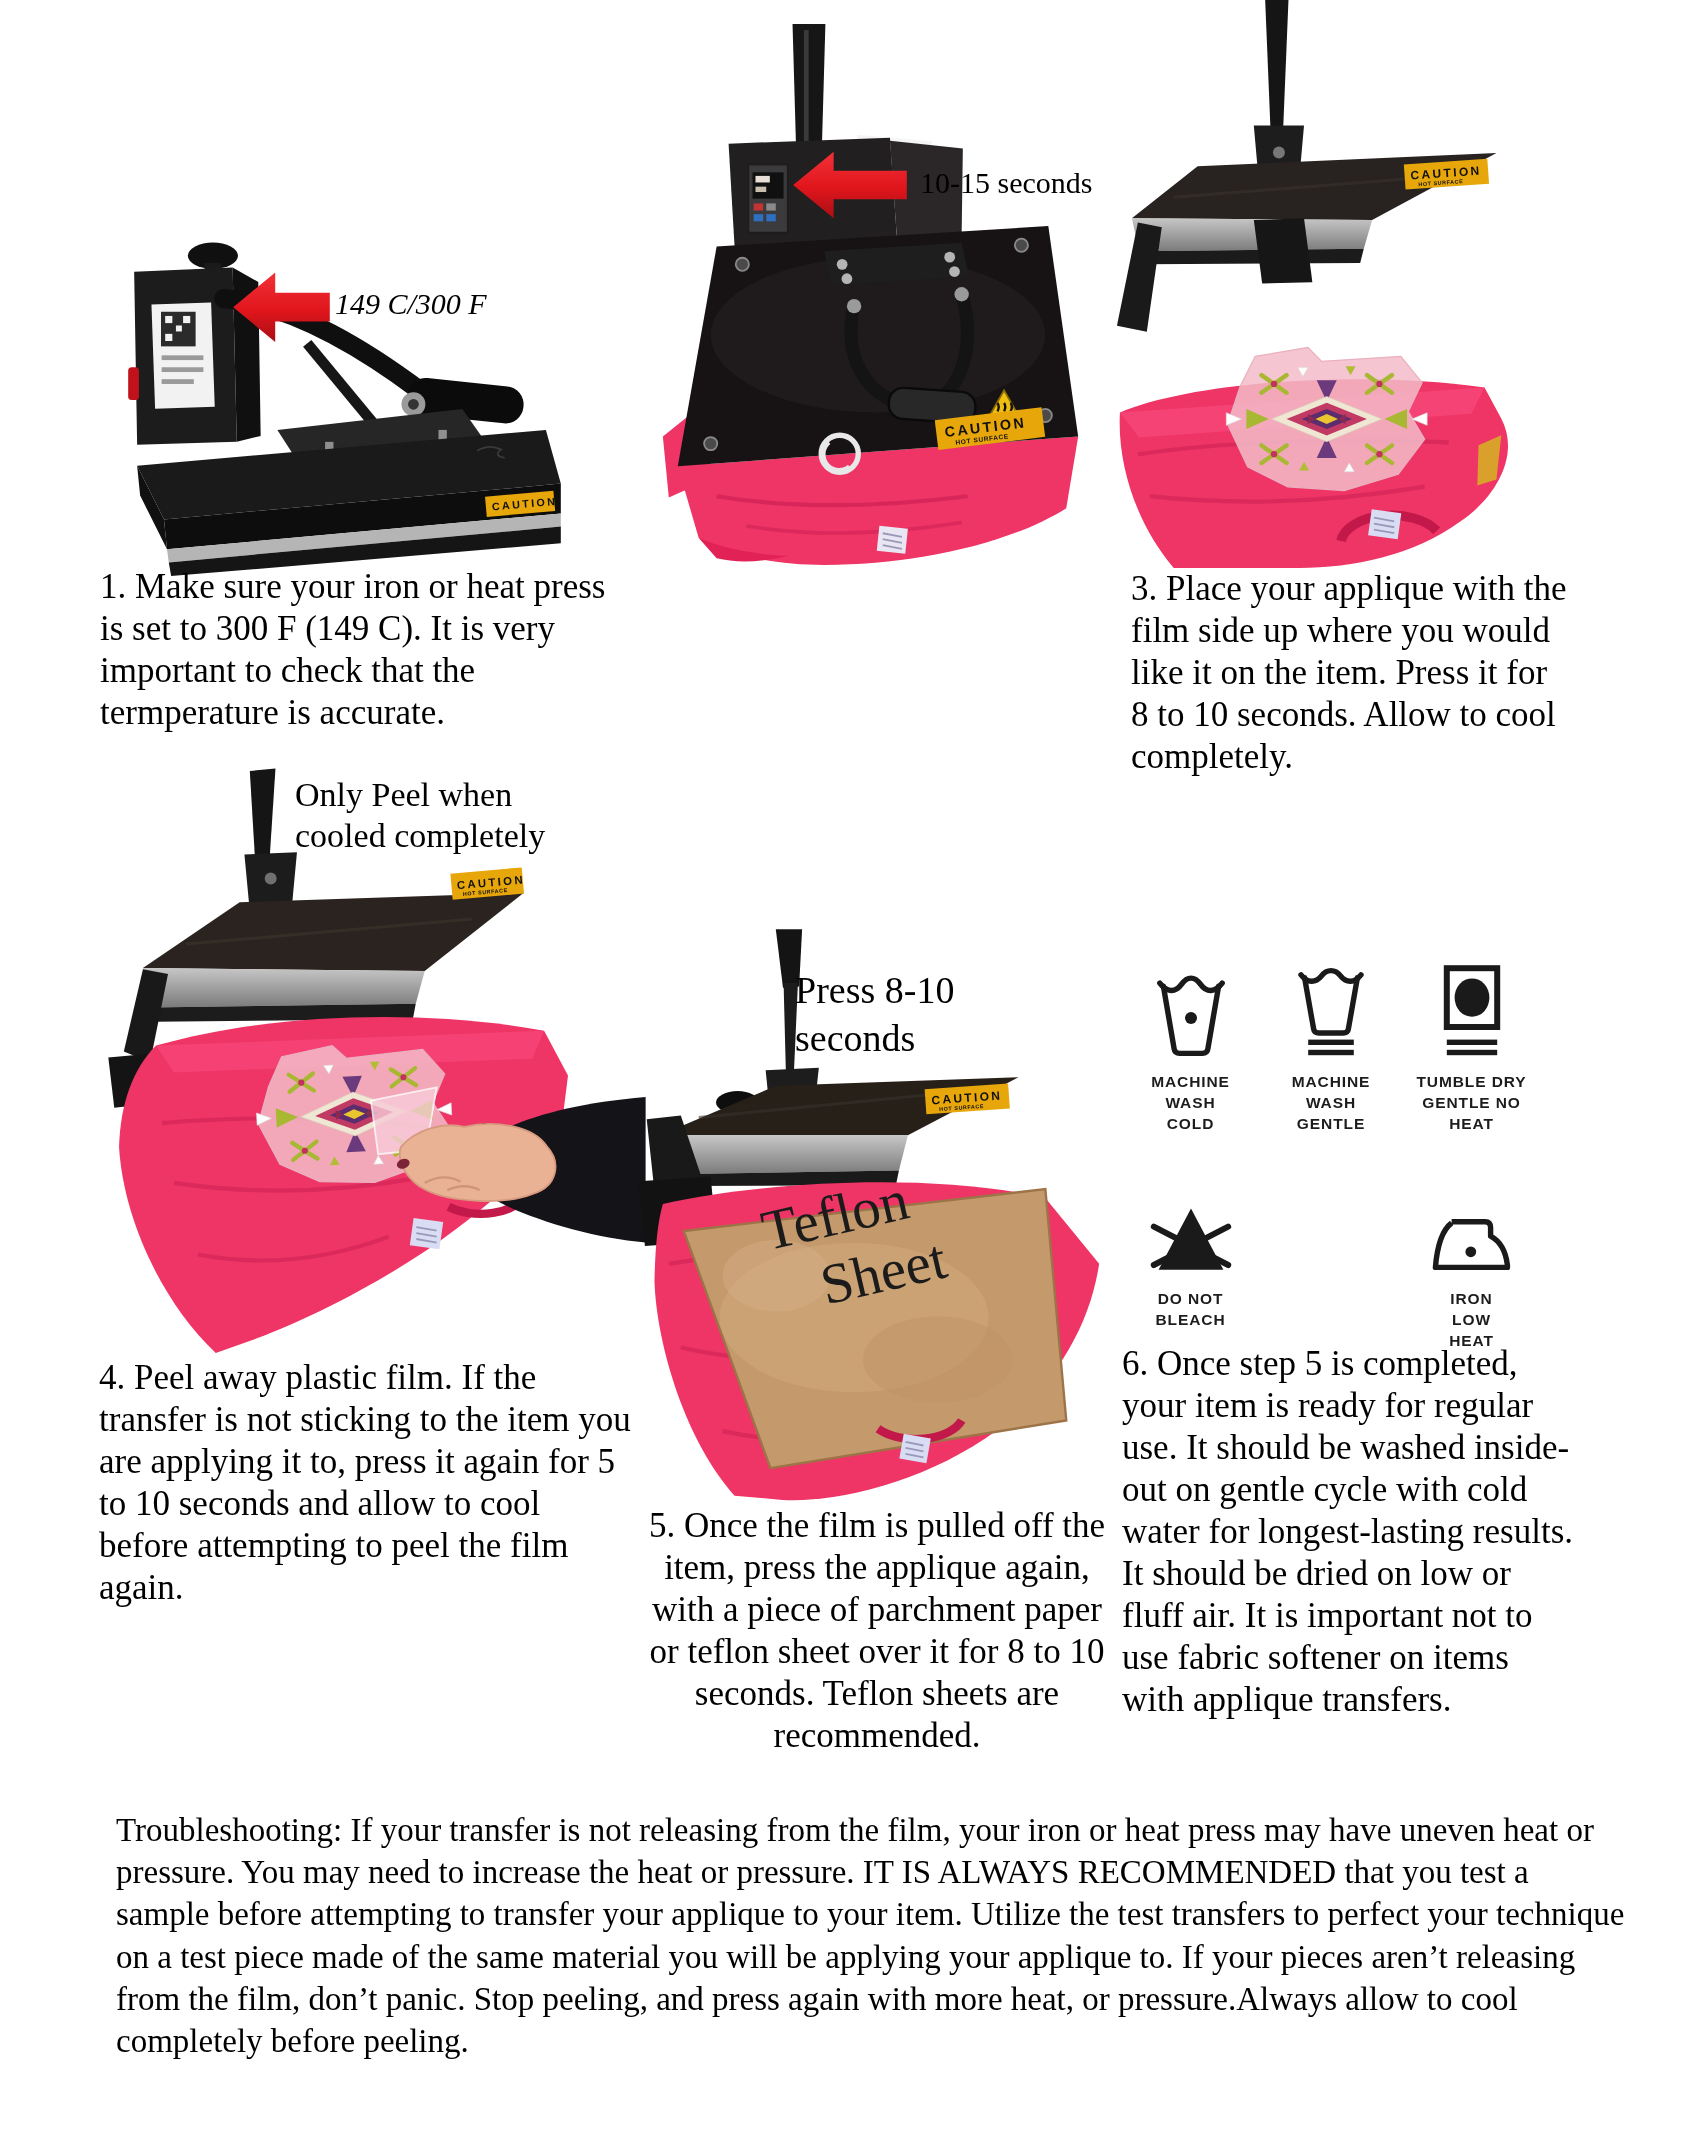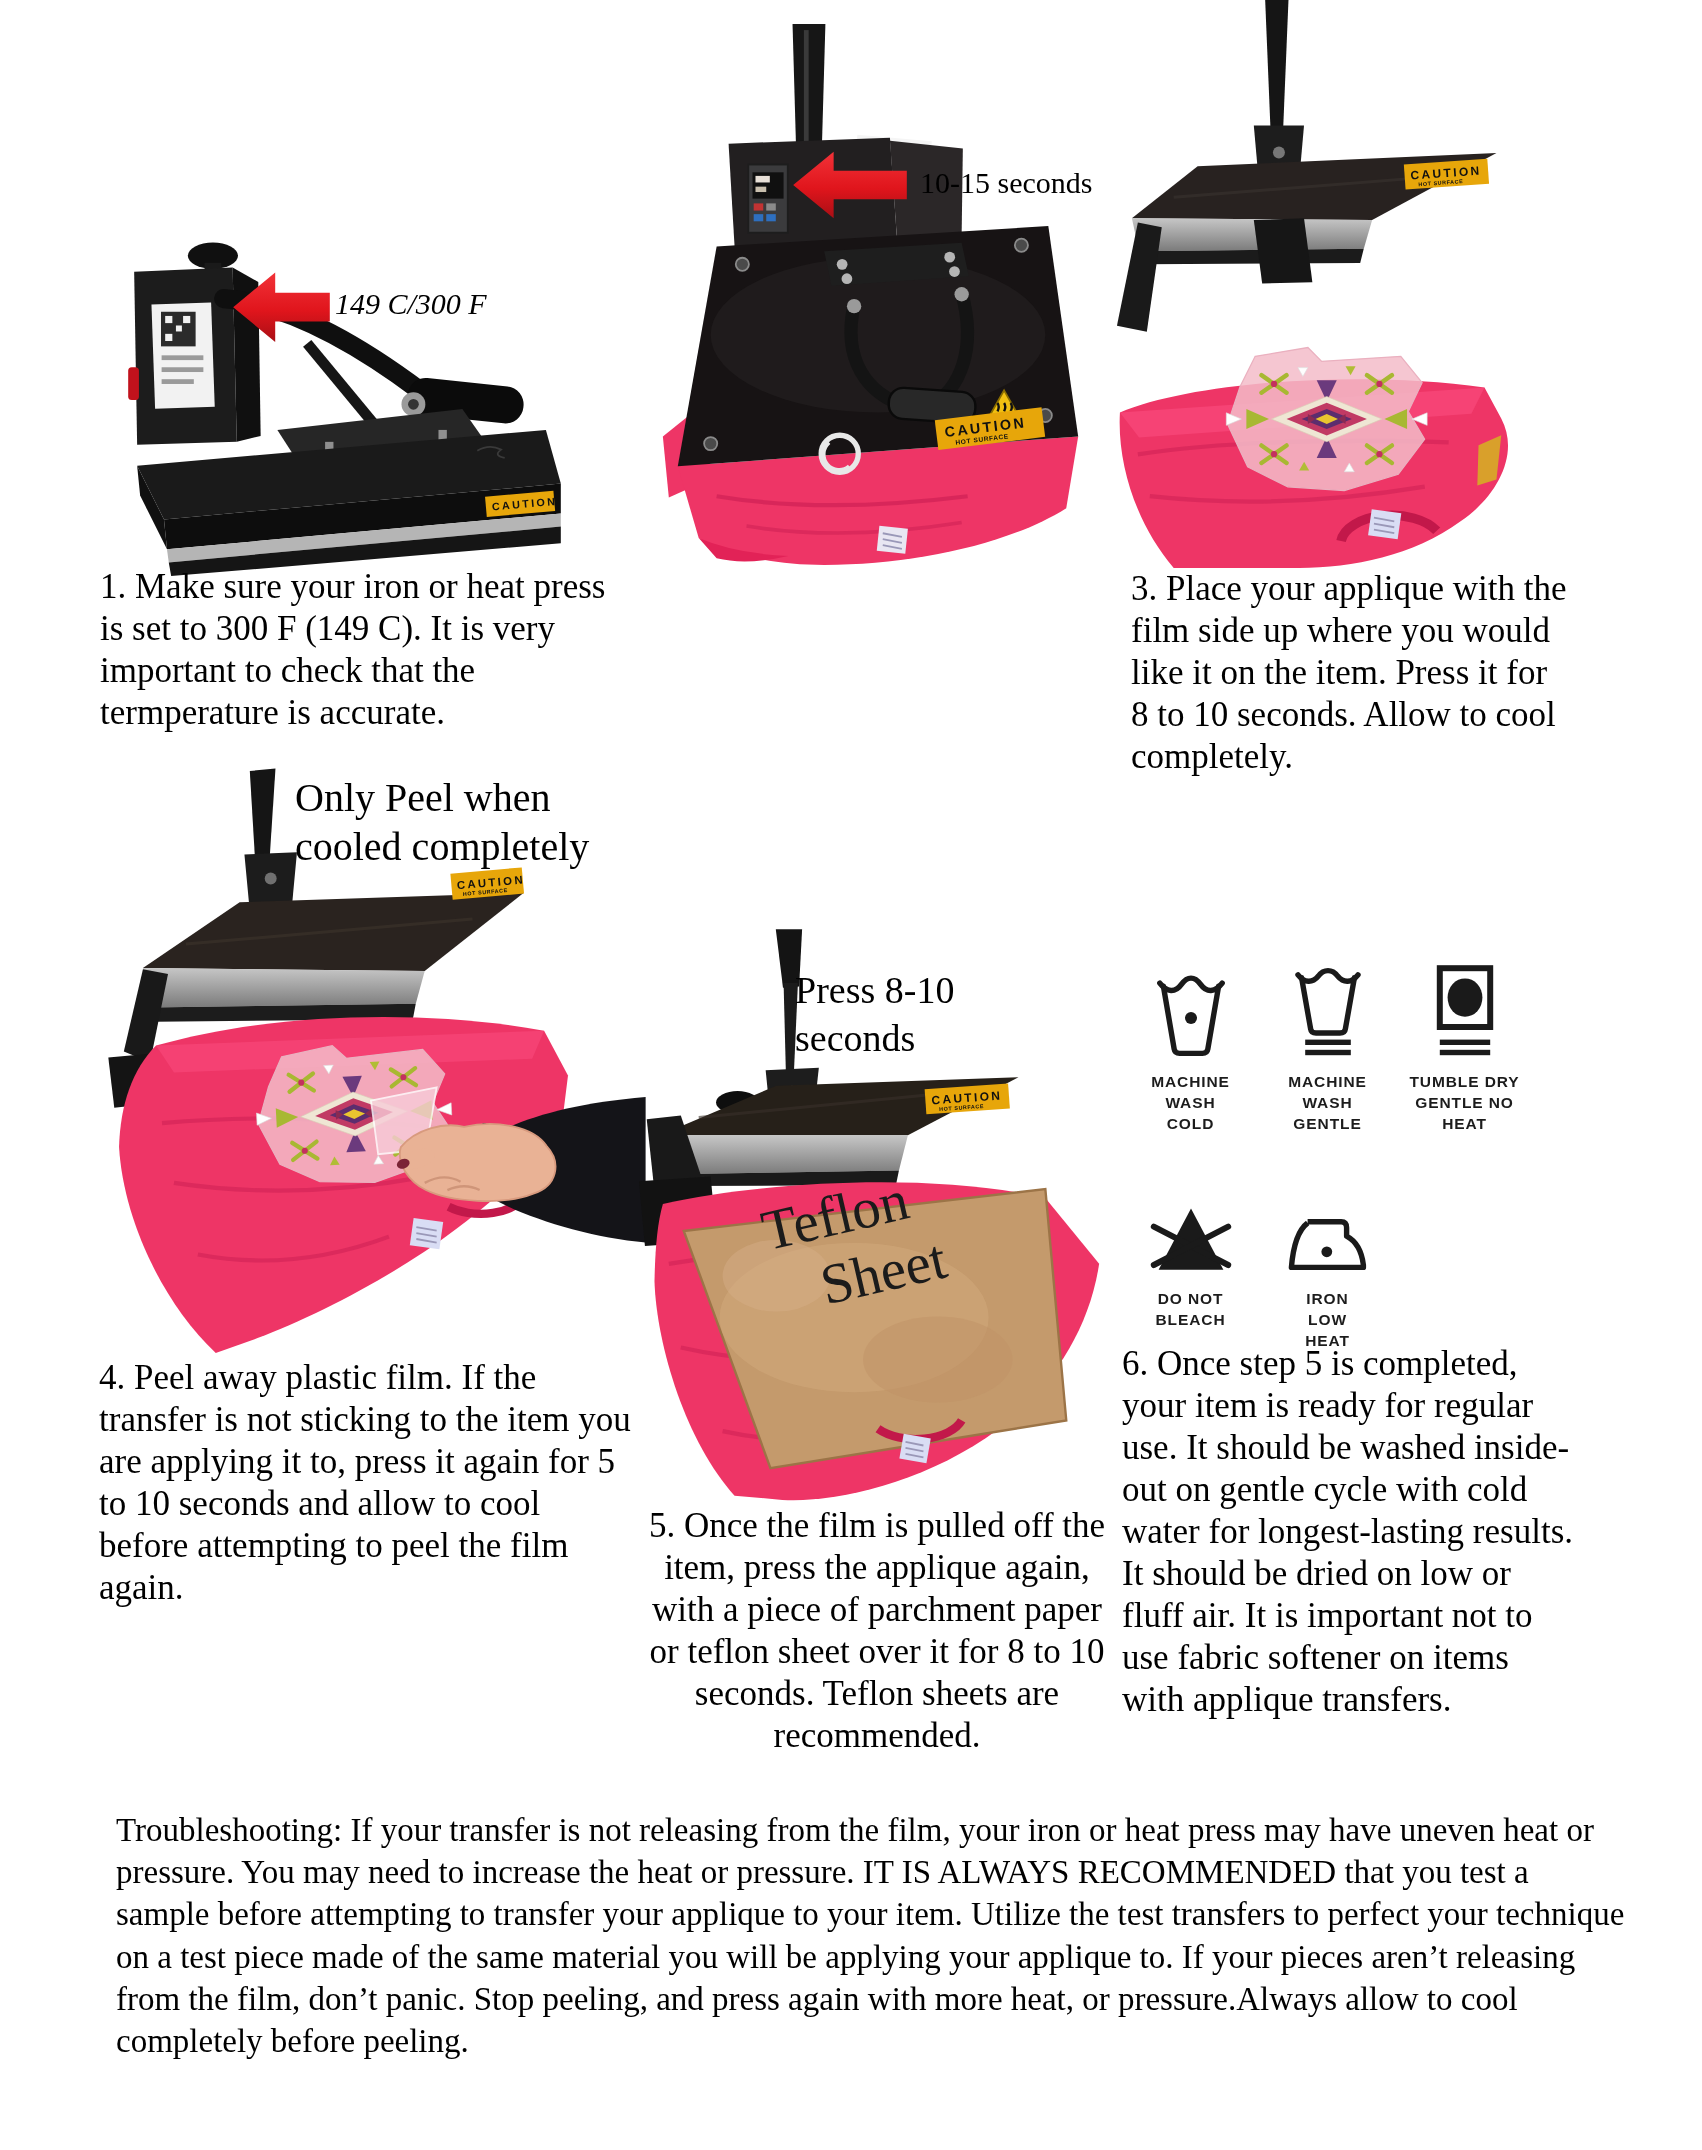--- a/index.html
+++ b/index.html
@@ -2,27 +2,27 @@
 <html style="font-size:9.6px"><head>
 <meta charset="utf-8">
 <style>
   html,body{margin:0;padding:0;background:#ffffff;}
   #page{position:relative;width:1703px;height:2151px;background:#ffffff;overflow:hidden;
         font-family:"Liberation Serif", serif;color:#000;}
   .abs{position:absolute;}
   .step{font-size:35px;line-height:1.2;white-space:pre-line;letter-spacing:0px;}
   .callout{font-size:30px;line-height:1.05;font-style:italic;}
   .callout-small{font-size:30px;}
-  .note{font-size:40px;line-height:1.22;white-space:pre-line;}
+  .note{font-size:34px;line-height:1.22;white-space:pre-line;}
   .press-note{font-size:38px;line-height:1.25;text-align:left;white-space:pre-line;}
   .teflon-text{transform:rotate(-13deg);transform-origin:left top;}
   .teflon-line{font-size:57px;line-height:1.15;color:#1b1b1b;}
   .trouble{font-size:33px;line-height:1.28;}
   .care-panel{left:1122px;top:955px;width:418px;}
-  .care-row{display:flex;}
+  .care-row{display:flex;justify-content:space-between;}
   .care-row2{margin-top:37px;}
   .care-cell{width:137px;text-align:center;}
   .care-iconbox{height:105px;display:flex;align-items:flex-end;justify-content:center;}
   .care-label{margin-top:12px;font-family:"Liberation Sans", sans-serif;font-weight:bold;
               font-size:15.5px;line-height:1.35;letter-spacing:0.9px;color:#1c1c1c;white-space:pre-line;}
   .caution-text{font-family:"Liberation Sans", sans-serif;font-weight:bold;letter-spacing:4px;}
   .caution-sub{font-family:"Liberation Sans", sans-serif;font-weight:bold;letter-spacing:1px;}
 </style>
 </head>
 <body>

